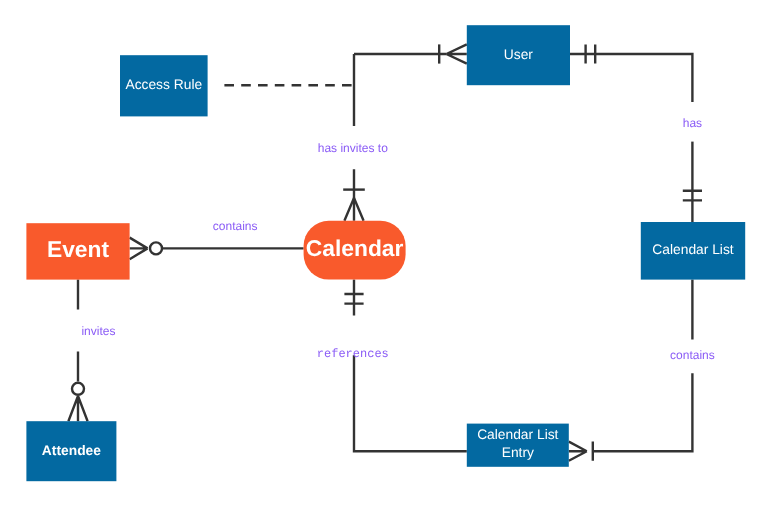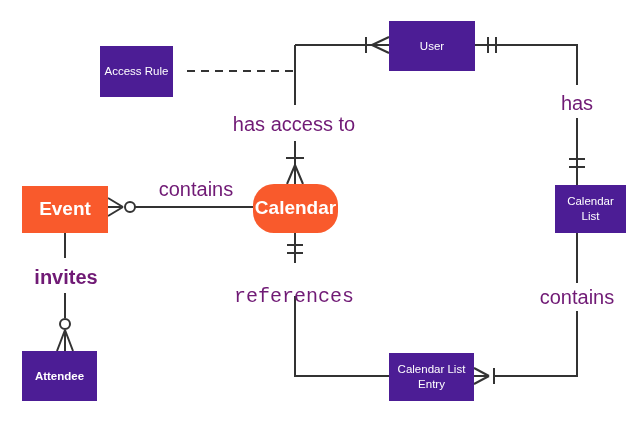--- a/index.html
+++ b/index.html
@@ -31,27 +31,27 @@
     line-height: 1.3;
     padding: 2px;
     box-sizing: border-box;
   }
   .entity.orange {
     background: #f95a2c;
     font-weight: bold;
     font-size: 19px;
   }
   .entity.green {
-    background: #4c1d95;
+    background: #0369a1;
   }
   .rel-label {
     position: absolute;
     transform: translate(-50%, -50%);
-    font-size: 20px;
-    color: #701a75;
+    font-size: 10px;
+    color: #8b5cf6;
     white-space: nowrap;
   }
 </style>
 </head>
 <body>
 
 <div class="canvas">
 
   <svg width="642" height="423" viewBox="0 0 642 423">
     <g stroke="#333333" stroke-width="2" fill="none">
@@ -110,37 +110,37 @@
   </div>
 
   <div class="entity orange" style="left:22px; top:186px; width:86px; height:47px;">
     <span>Event</span>
   </div>
 
   <div class="entity orange" style="left:253px; top:184px; width:85px; height:49px;border-radius:21px;">
     <span>Calendar</span>
   </div>
 
-  <div class="entity green" style="left:555px; top:185px; width:71px; height:48px;">
+  <div class="entity green" style="left:534px; top:185px; width:87px; height:48px;">
     <span>Calendar List</span>
   </div>
 
   <div class="entity green" style="left:22px; top:351px; width:75px; height:50px;font-weight:bold;">
     <span>Attendee</span>
   </div>
 
-  <div class="entity green" style="left:389px; top:353px; width:85px; height:48px;">
+  <div class="entity green" style="left:389px; top:353px; width:85px; height:36px;">
     <span>Calendar List Entry</span>
   </div>
 
   <div class="rel-label" style="left:196px; top:189px;">contains</div>
 
-  <div class="rel-label" style="left:294px; top:124px;">has access to</div>
+  <div class="rel-label" style="left:294px; top:124px;">has invites to</div>
 
   <div class="rel-label" style="left:577px; top:103px;">has</div>
 
-  <div class="rel-label" style="left:66px; top:277px;font-weight:bold;">invites</div>
+  <div class="rel-label" style="left:82px; top:277px;">invites</div>
 
   <div class="rel-label" style="left:294px; top:296px;font-family:Liberation Mono, monospace;">references</div>
 
   <div class="rel-label" style="left:577px; top:297px;">contains</div>
 
 </div>
 
 </body></html>

